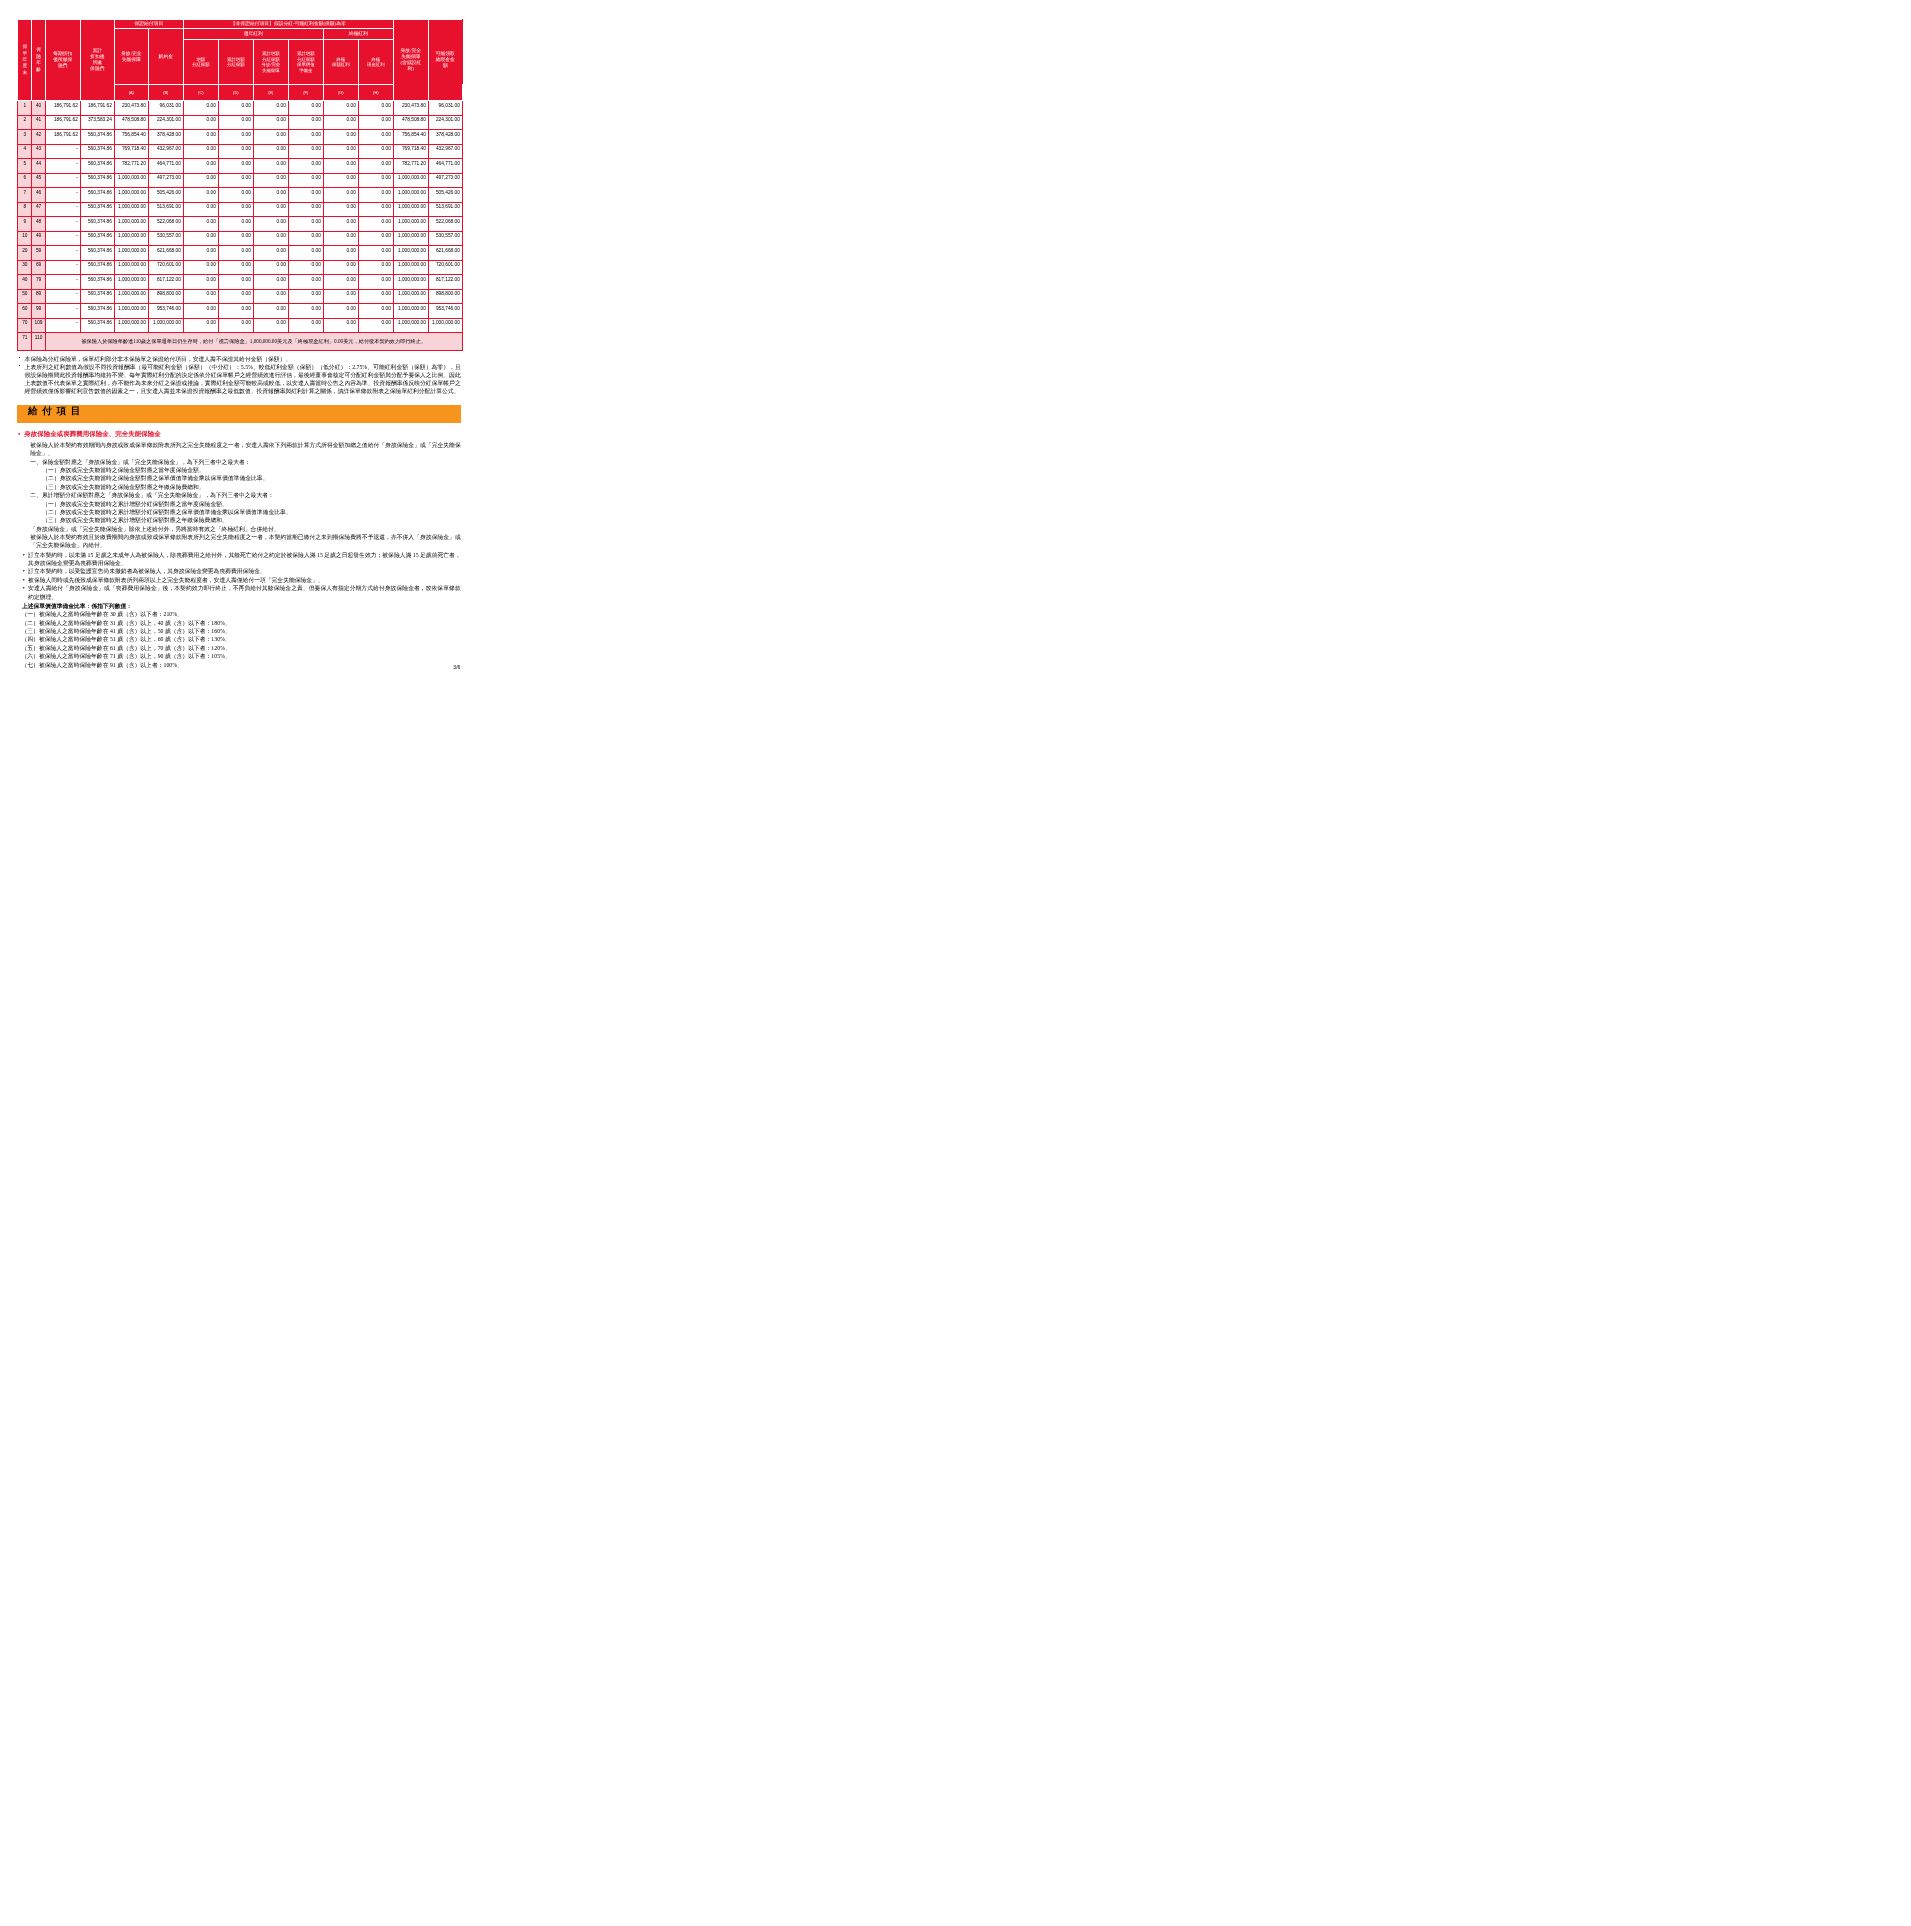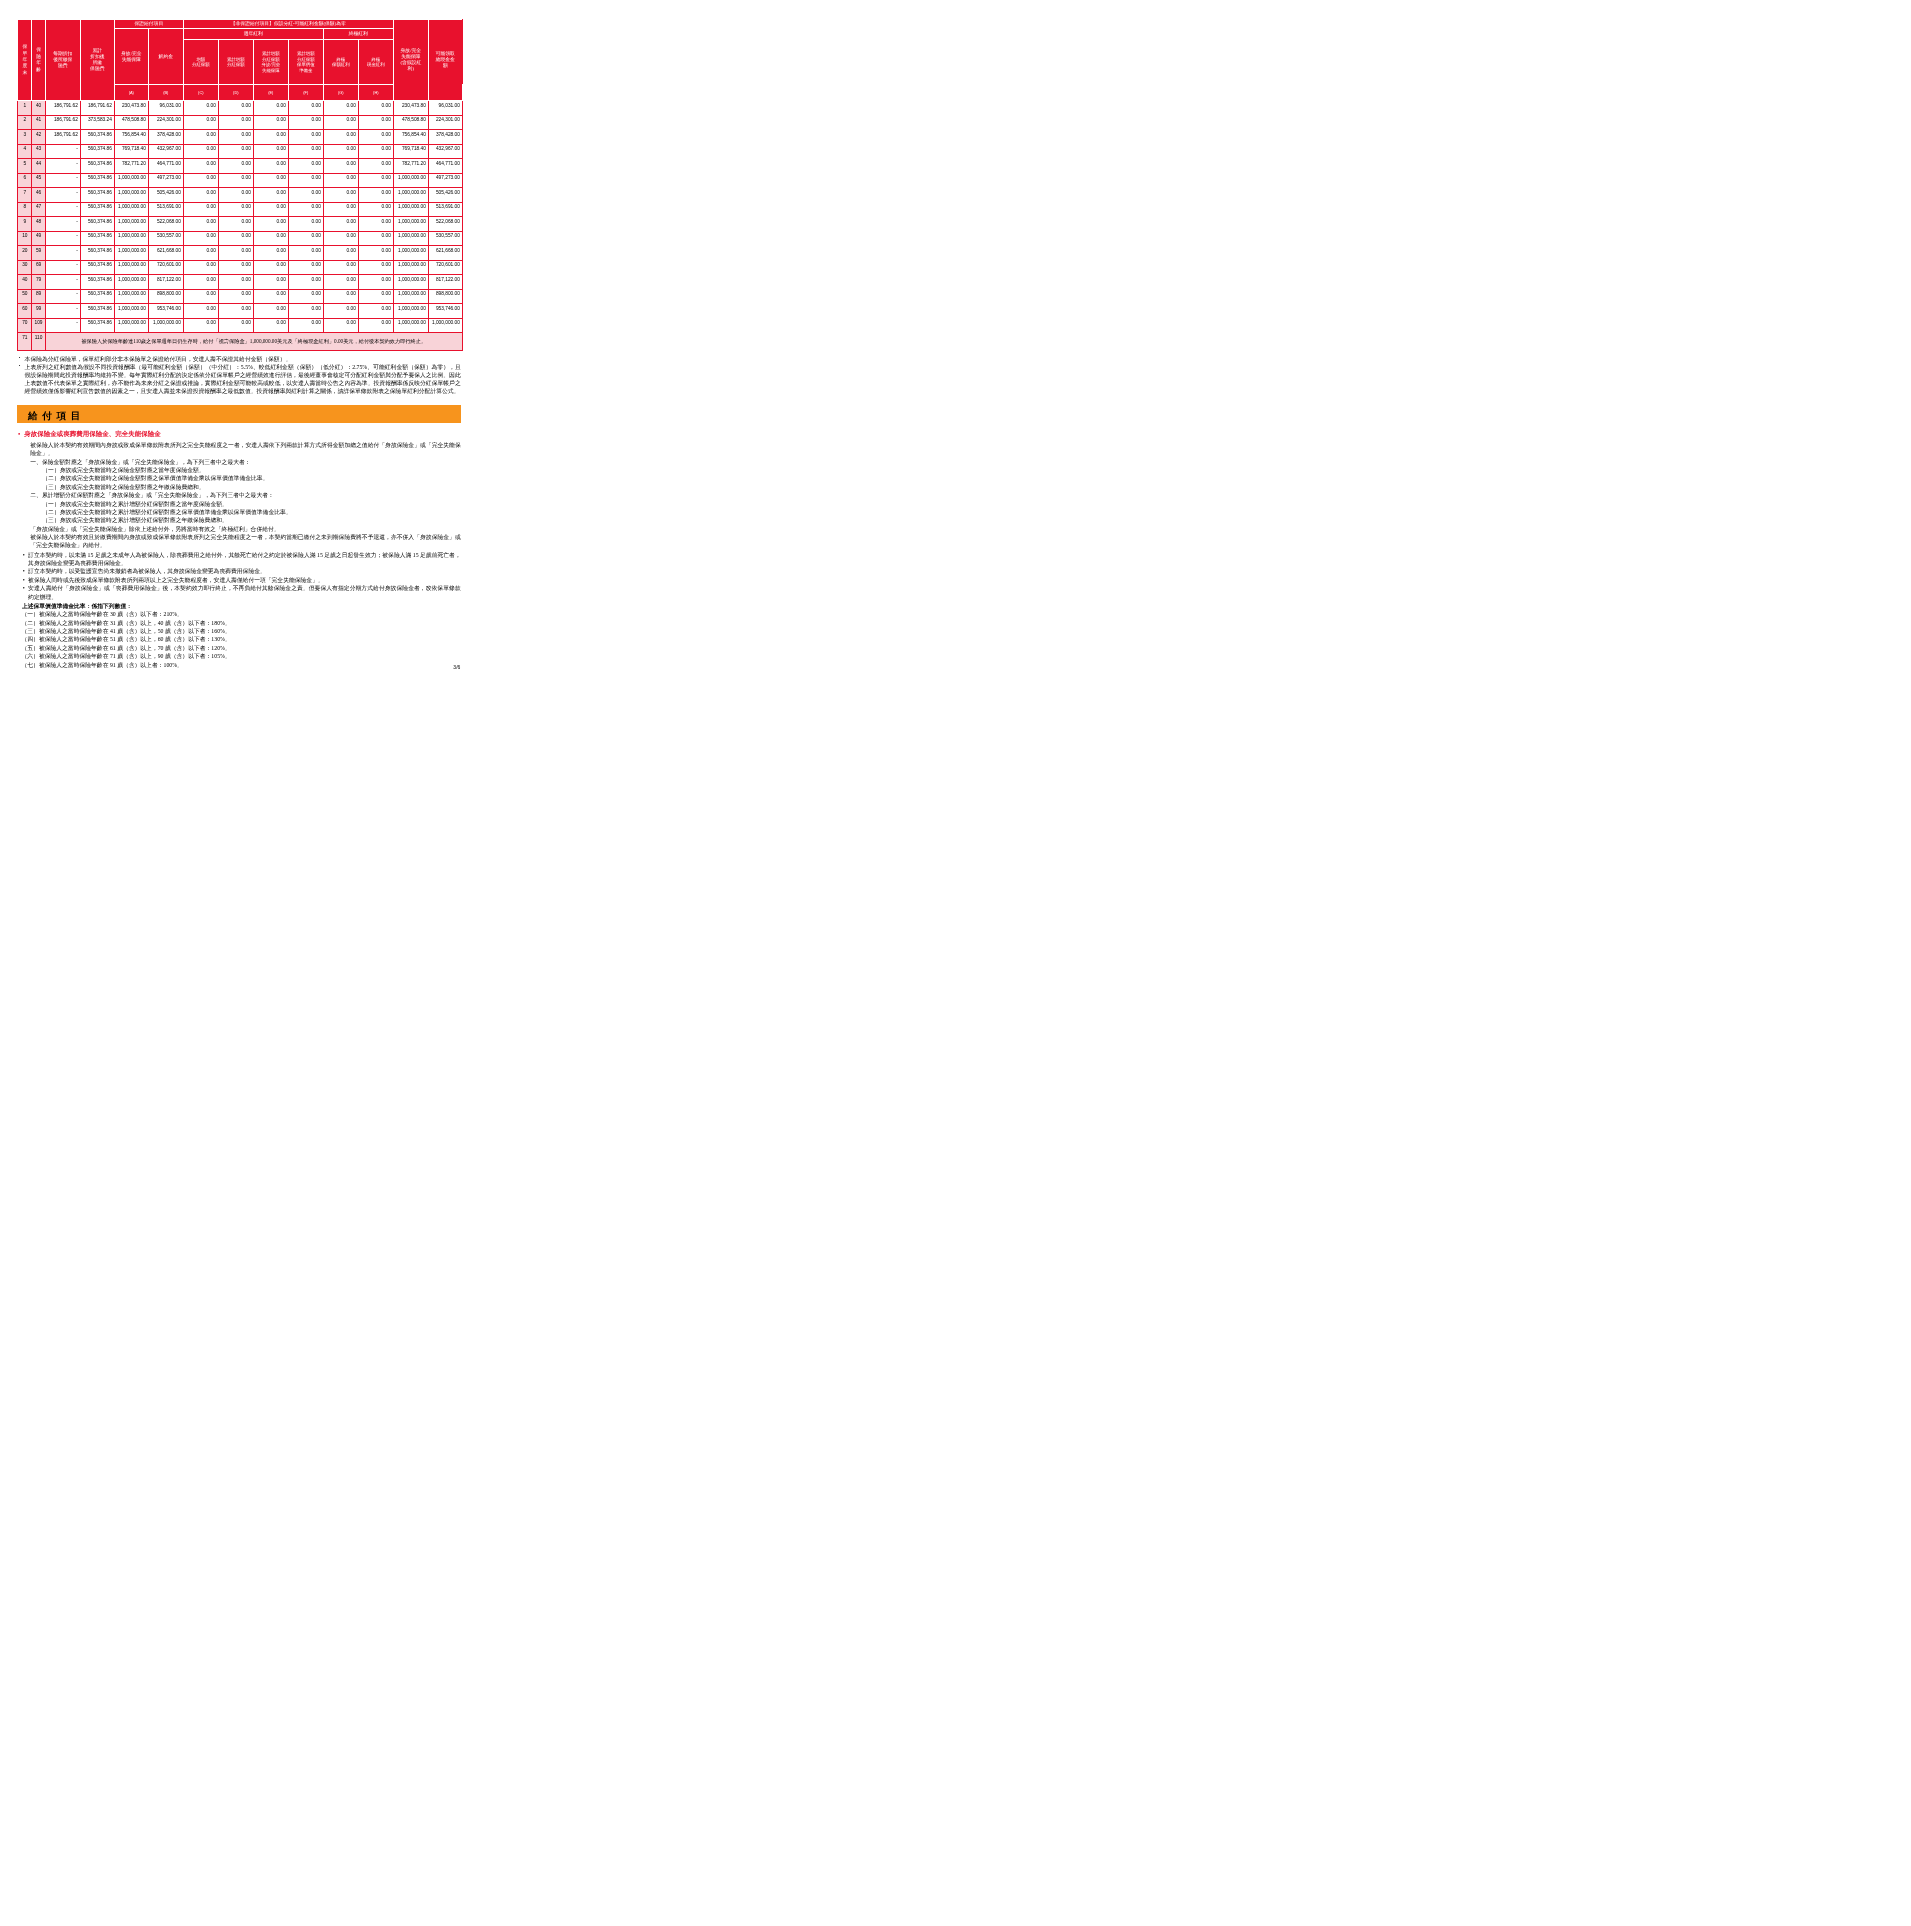--- a/index.html
+++ b/index.html
@@ -39,21 +39,21 @@
   }
 
   
   .notes{margin:3.9px 0 0 0; padding:0; list-style:none; font-size:5.8px; line-height:1.42;}
   .notes li{position:relative; padding-left:7.3px; text-align:justify;}
   .notes li::before{content:"•"; position:absolute; left:1.5px; top:0; font-size:4.6px;}
 
   
   .banner{
     margin-top:9.2px; height:18.5px; background:#F7941D;
-    display:flex; align-items:flex-end; padding-left:10.8px;
+    display:flex; align-items:flex-start; padding-left:10.8px;
     font-size:9.6px; font-weight:bold; letter-spacing:4.6px; color:#000;
   }
 
   
   .benefit-heading{
     margin:6.2px 0 2.3px 0; color:#E8112D; font-weight:bold; font-size:6.5px;
     position:relative; padding-left:7px;
   }
   .benefit-heading::before{content:"•"; position:absolute; left:0.8px; top:0; color:#E8112D;}
   .para{margin:0 0 0 13px; font-size:5.8px; line-height:1.45; text-align:justify;}

